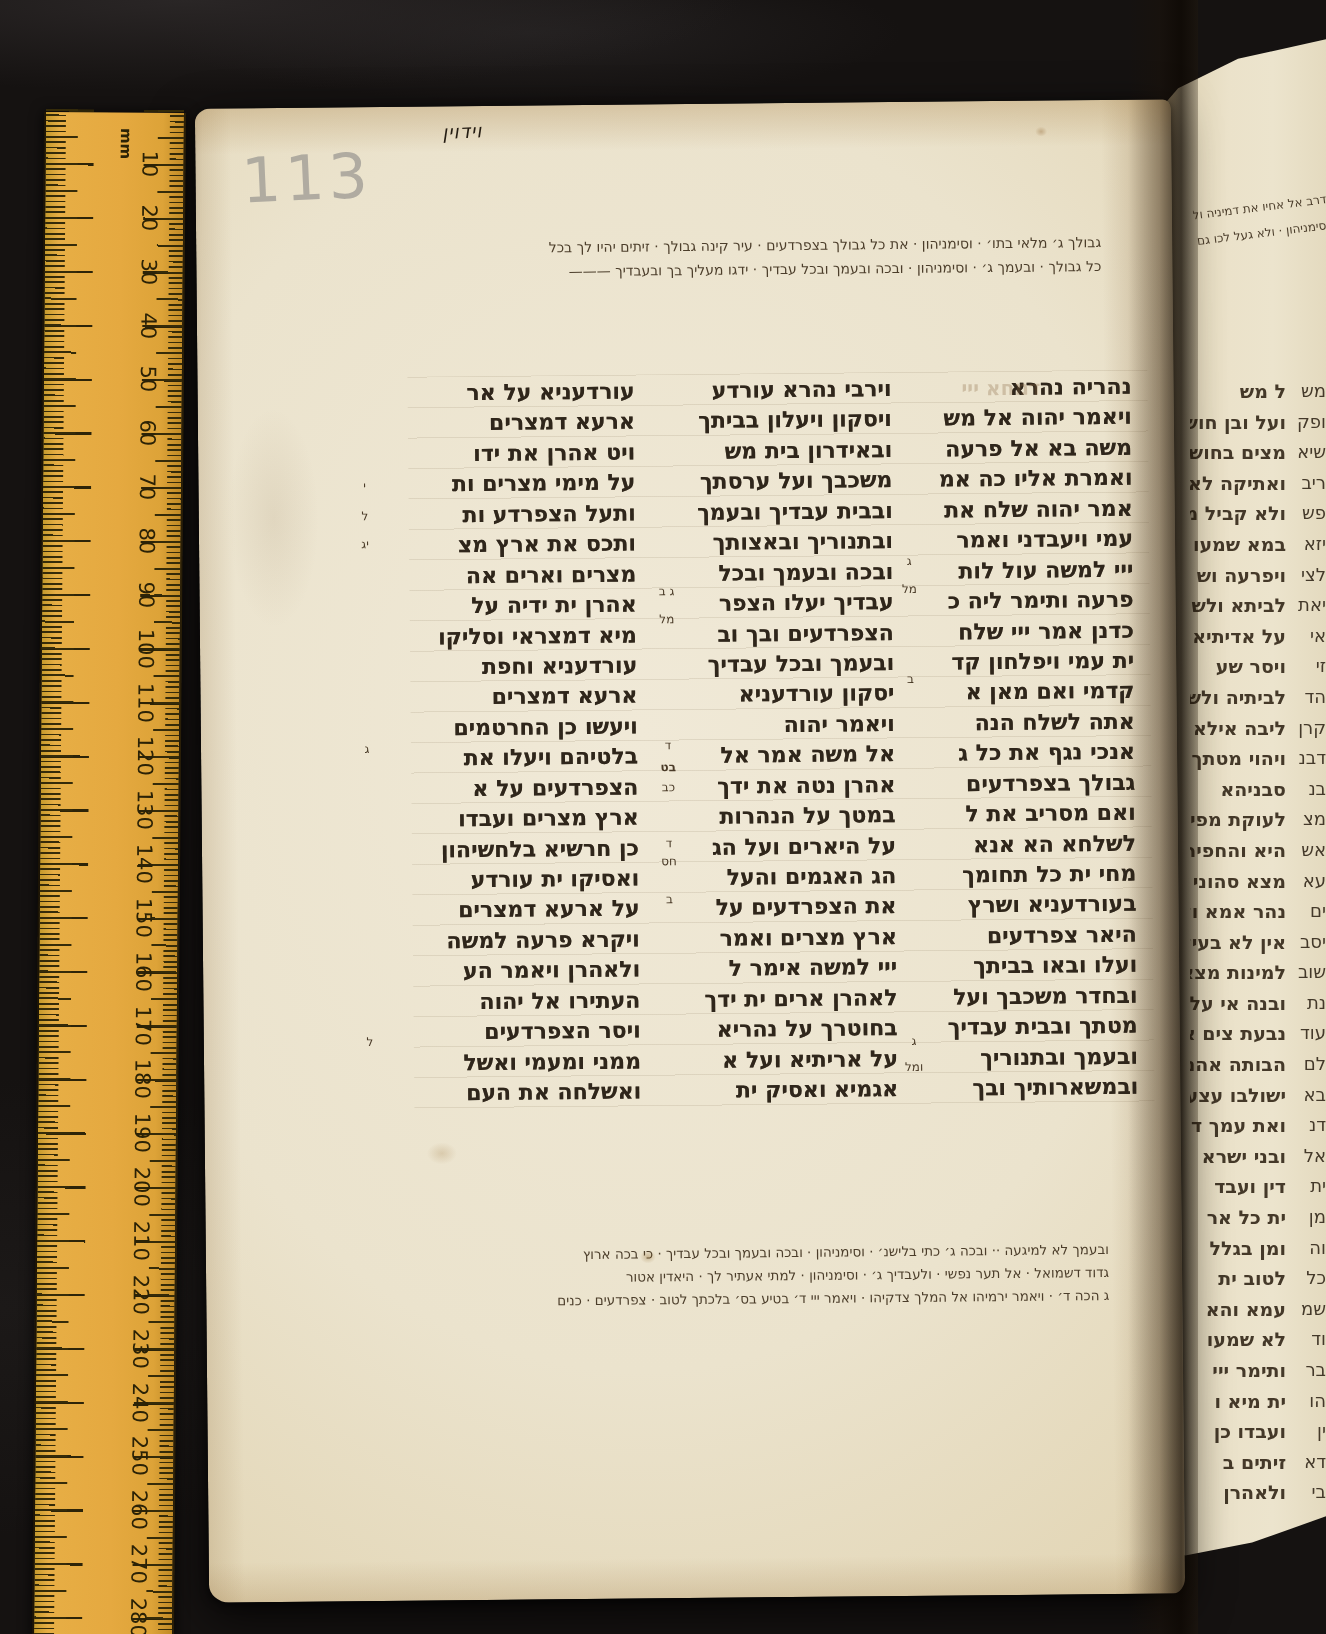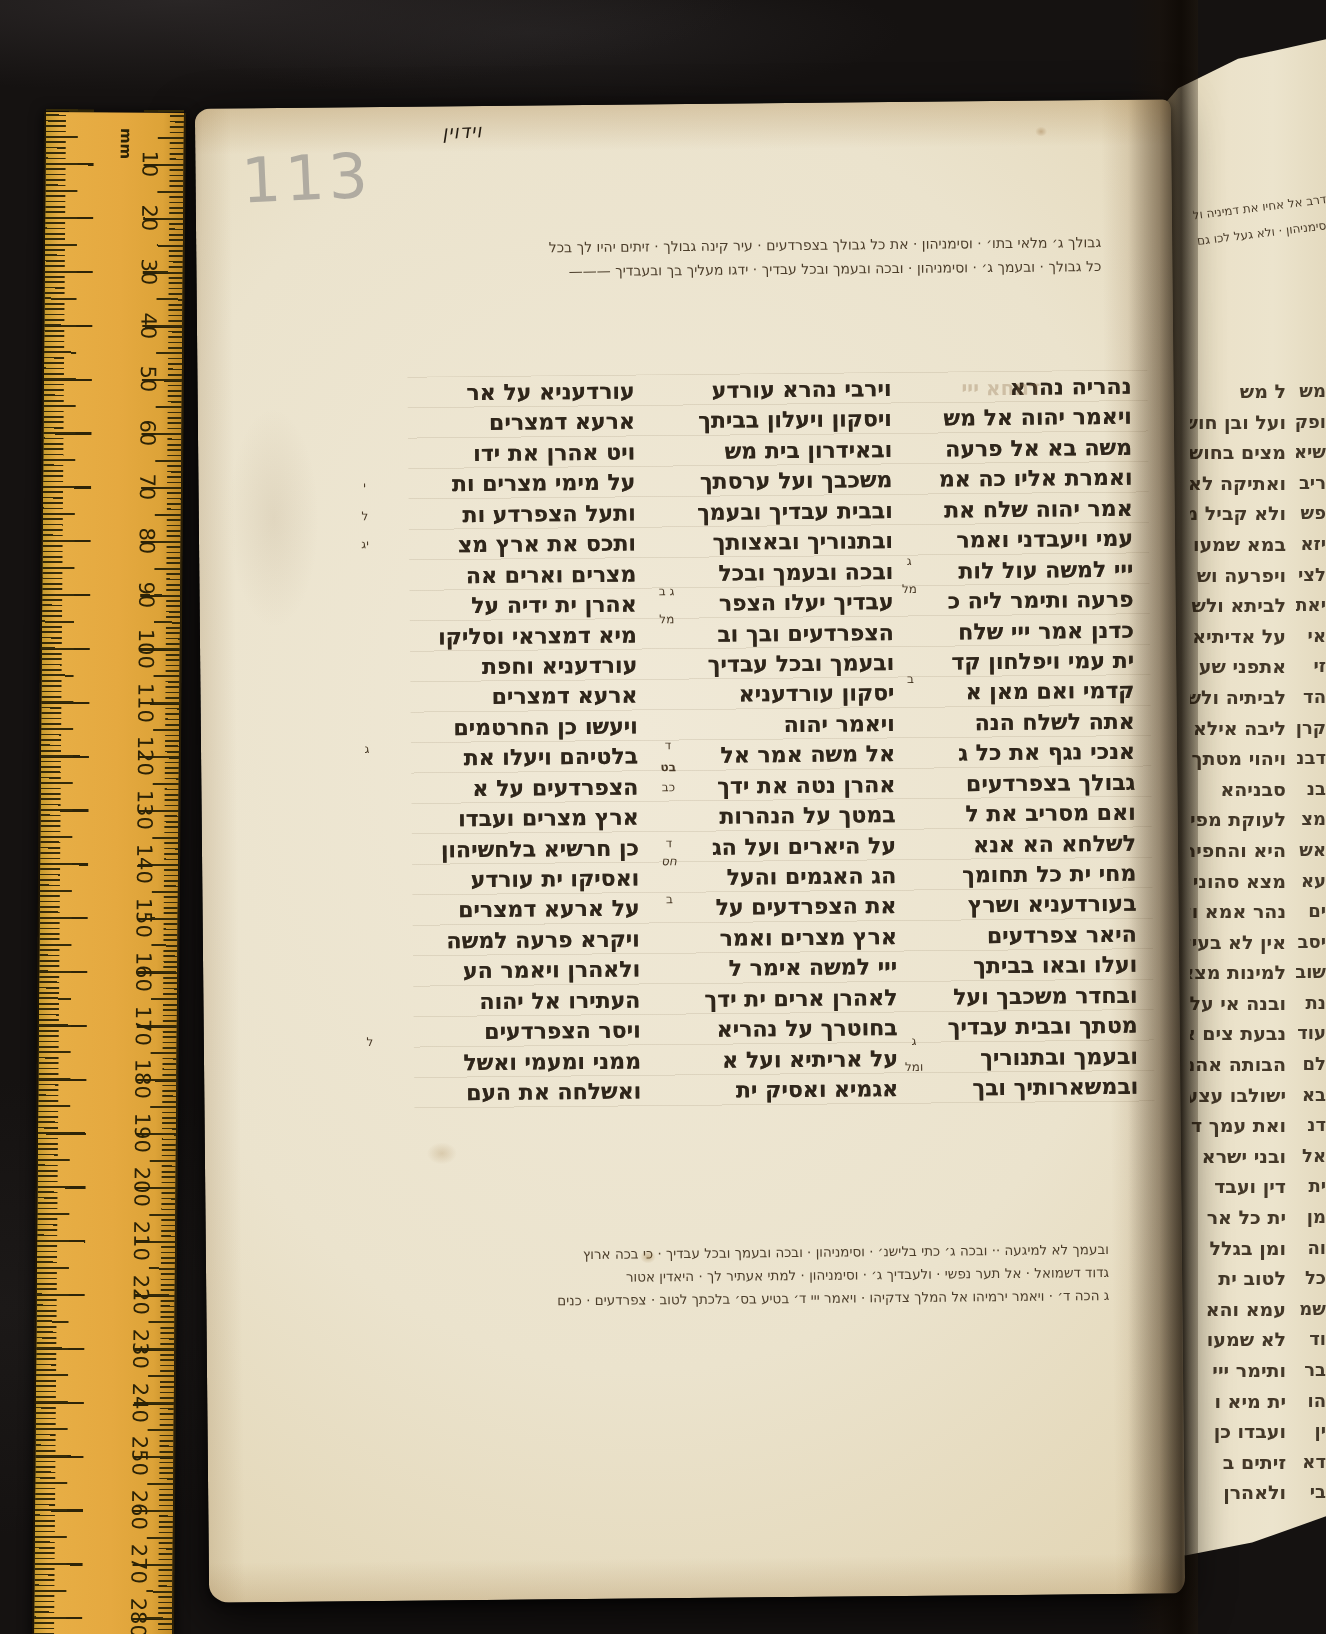--- a/index.html
+++ b/index.html
@@ -18,21 +18,21 @@
     background:linear-gradient(90deg,#a98f60 0%,#cbb88e 7%,#e2d7ba 22%,#ebe2ca 45%,#ece4cd 70%,#e4dabf 100%);}
   .folio2::before{content:"";position:absolute;inset:0;
     background:linear-gradient(90deg,rgba(60,40,15,.5) 0,rgba(60,40,15,0) 34px);}
   .f2-masorah{position:absolute;left:46px;top:194px;width:134px;height:78px;overflow:hidden;
     transform:rotate(-7deg);direction:rtl;color:#4a3c2a;font-size:12px;line-height:26px;}
   .f2-masorah .row{white-space:nowrap;overflow:hidden;}
   .f2-colA{position:absolute;left:40px;top:376px;width:96px;height:1140px;overflow:hidden;
     direction:rtl;color:#372b1c;font-weight:bold;font-size:19px;line-height:30.6px;opacity:.92;}
   .f2-colA .row{white-space:nowrap;overflow:hidden;height:30.6px;}
   .f2-colB{position:absolute;left:146px;top:376px;width:30px;height:1140px;overflow:hidden;
-    direction:rtl;color:#33281a;font-weight:bold;font-size:18px;line-height:30.6px;opacity:.9;}
+    direction:rtl;color:#33281a;font-weight:normal;font-size:18px;line-height:30.6px;opacity:.9;}
   .f2-colB .row{white-space:nowrap;overflow:hidden;height:30.6px;}
 
   
   .page{position:absolute;left:202px;top:104px;width:976px;height:1494px;
     transform:rotate(-0.55deg);
     border-radius:16px 8px 12px 20px / 14px 10px 16px 18px;
     background:
       linear-gradient(180deg, rgba(165,125,65,.30) 0, rgba(165,125,65,0) 46px),
       linear-gradient(0deg, rgba(150,110,55,.22) 0, rgba(150,110,55,0) 40px),
       linear-gradient(270deg, rgba(120,85,40,.38) 0, rgba(120,85,40,0) 70px),
@@ -108,21 +108,21 @@
 
     <div class="row">ל מש</div>
         <div class="row">ועל ובן חוש</div>
         <div class="row">מצים בחושן</div>
         <div class="row">ואתיקה לאת</div>
         <div class="row">ולא קביל מני</div>
         <div class="row">במא שמעו</div>
         <div class="row">ויפרעה וש</div>
         <div class="row">לביתא ולש</div>
         <div class="row">על אדיתיא</div>
-        <div class="row">אתפני שע</div>
+        <div class="row">ויסר שע</div>
         <div class="row">לביתיה ולש</div>
         <div class="row">ליבה אילא</div>
         <div class="row">ויהוי מטתך</div>
         <div class="row">סבניהא</div>
         <div class="row">לעוקת מפיד</div>
         <div class="row">היא והחפיר</div>
         <div class="row">מצא סהוני</div>
         <div class="row">נהר אמא ול</div>
         <div class="row">אין לא בעיל</div>
         <div class="row">למינות מצא</div>
@@ -291,21 +291,21 @@
         <span style="top: 928px;">ל</span>
       </div>
     <div class="mn mn-inner">
 
     <span style="top: 480px;">ג ב</span>
         <span style="top: 508px;">מל</span>
         <span style="top: 634px;">ד</span>
         <span style="top: 656px; font-weight: bold;">בט</span>
         <span style="top: 676px;">כב</span>
         <span style="top: 732px;">ד</span>
-        <span style="top: 750px; font-style: italic;">חס</span>
+        <span style="top: 750px;">חס</span>
         <span style="top: 788px;">ב</span>
       </div>
     <div class="mn mn-outer">
 
     <span style="top: 452px;">ג</span>
         <span style="top: 480px;">מל</span>
         <span style="top: 570px;">ב</span>
         <span style="top: 932px;">ג</span>
         <span style="top: 958px;">ומל</span>
       </div>

